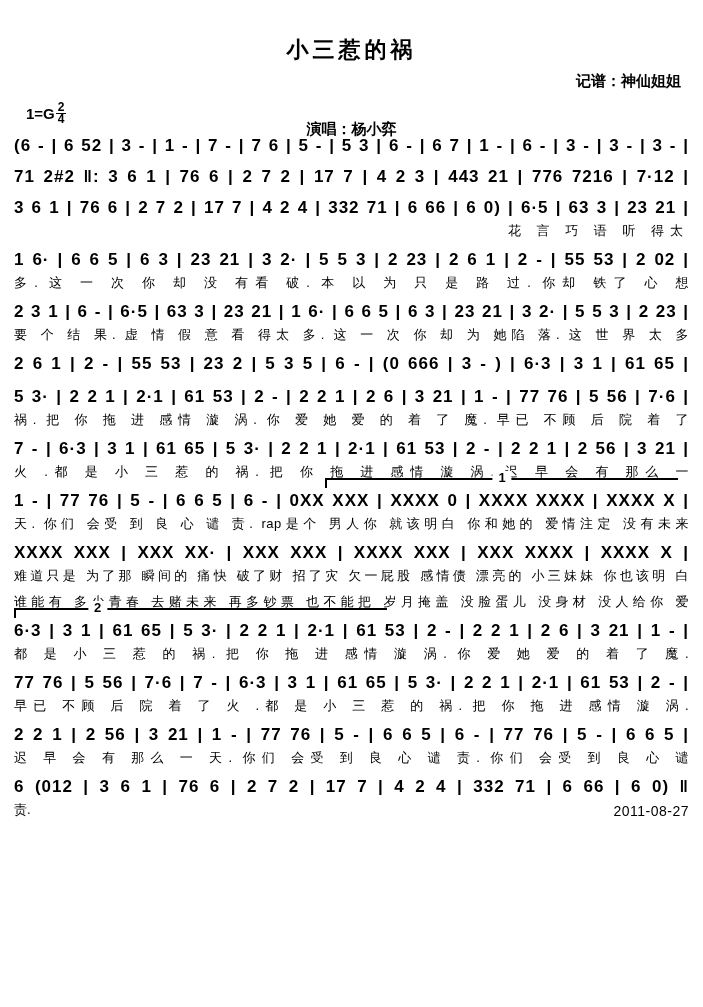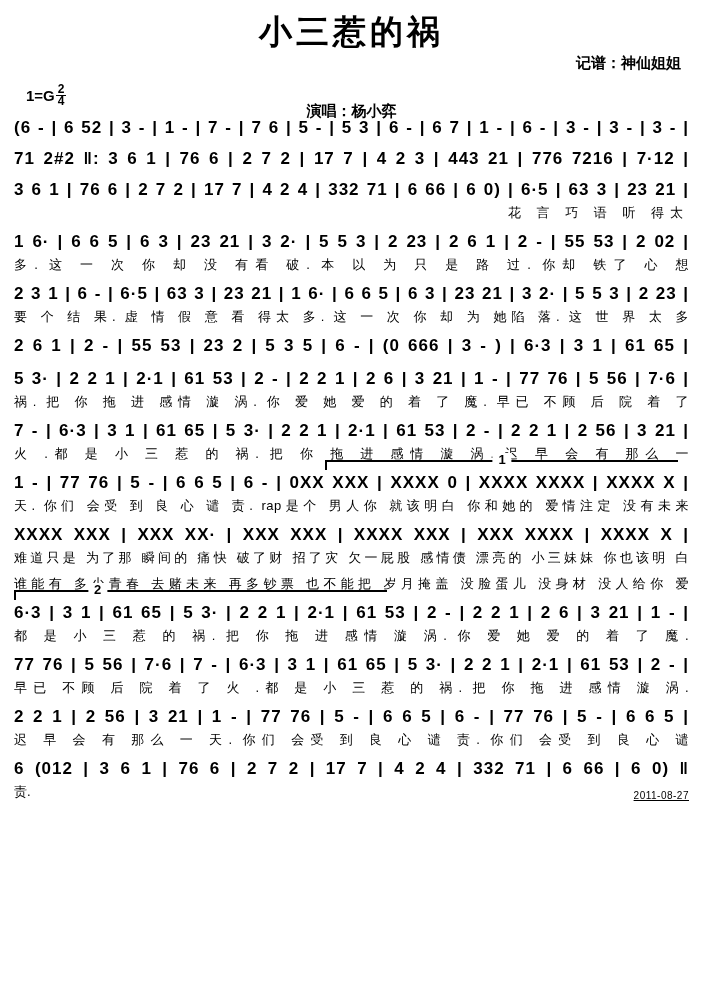--- a/index.html
+++ b/index.html
@@ -8,24 +8,24 @@
     width:703px;height:1007px;
     background:#ffffff;
     color:#000;
     font-family:"Liberation Sans","DejaVu Sans",sans-serif;
     overflow:hidden;
     box-sizing:border-box;
     padding:8px 14px 0 14px;
   }
   .title{
     text-align:center;
-    font-size:33px;
+    font-size:22px;
     font-weight:700;
     letter-spacing:4px;
-    margin-top:6px;
+    margin-top:24px;
     line-height:36px;
   }
   .byline-row{
     position:relative;
     height:24px;
     margin-top:4px;
     font-size:15px;
     font-weight:700;
   }
   .singer{position:absolute;left:0;right:0;text-align:center;margin-top:48px;}
@@ -83,21 +83,21 @@
     line-height:14px;
   }
   .volta.v1{left:46%;width:52%;}
   .volta.v2{left:0;width:55%;}
   .volta.v2 .volta-num{left:22%;}
   .last-row{
     display:flex;justify-content:space-between;align-items:flex-end;
     margin-top:2px;
   }
   .last-lyric{font-size:13px;}
-  .date{font-size:10px;letter-spacing:0.5px;text-decoration:underline;}
+  .date{font-size:14px;letter-spacing:0.5px;}
 </style>
 </head>
 <body>
 
 <div class="page">
 
   <div class="title">小三惹的祸</div>
 
   <div class="byline-row">
     <span class="singer">演唱：杨小弈</span>

